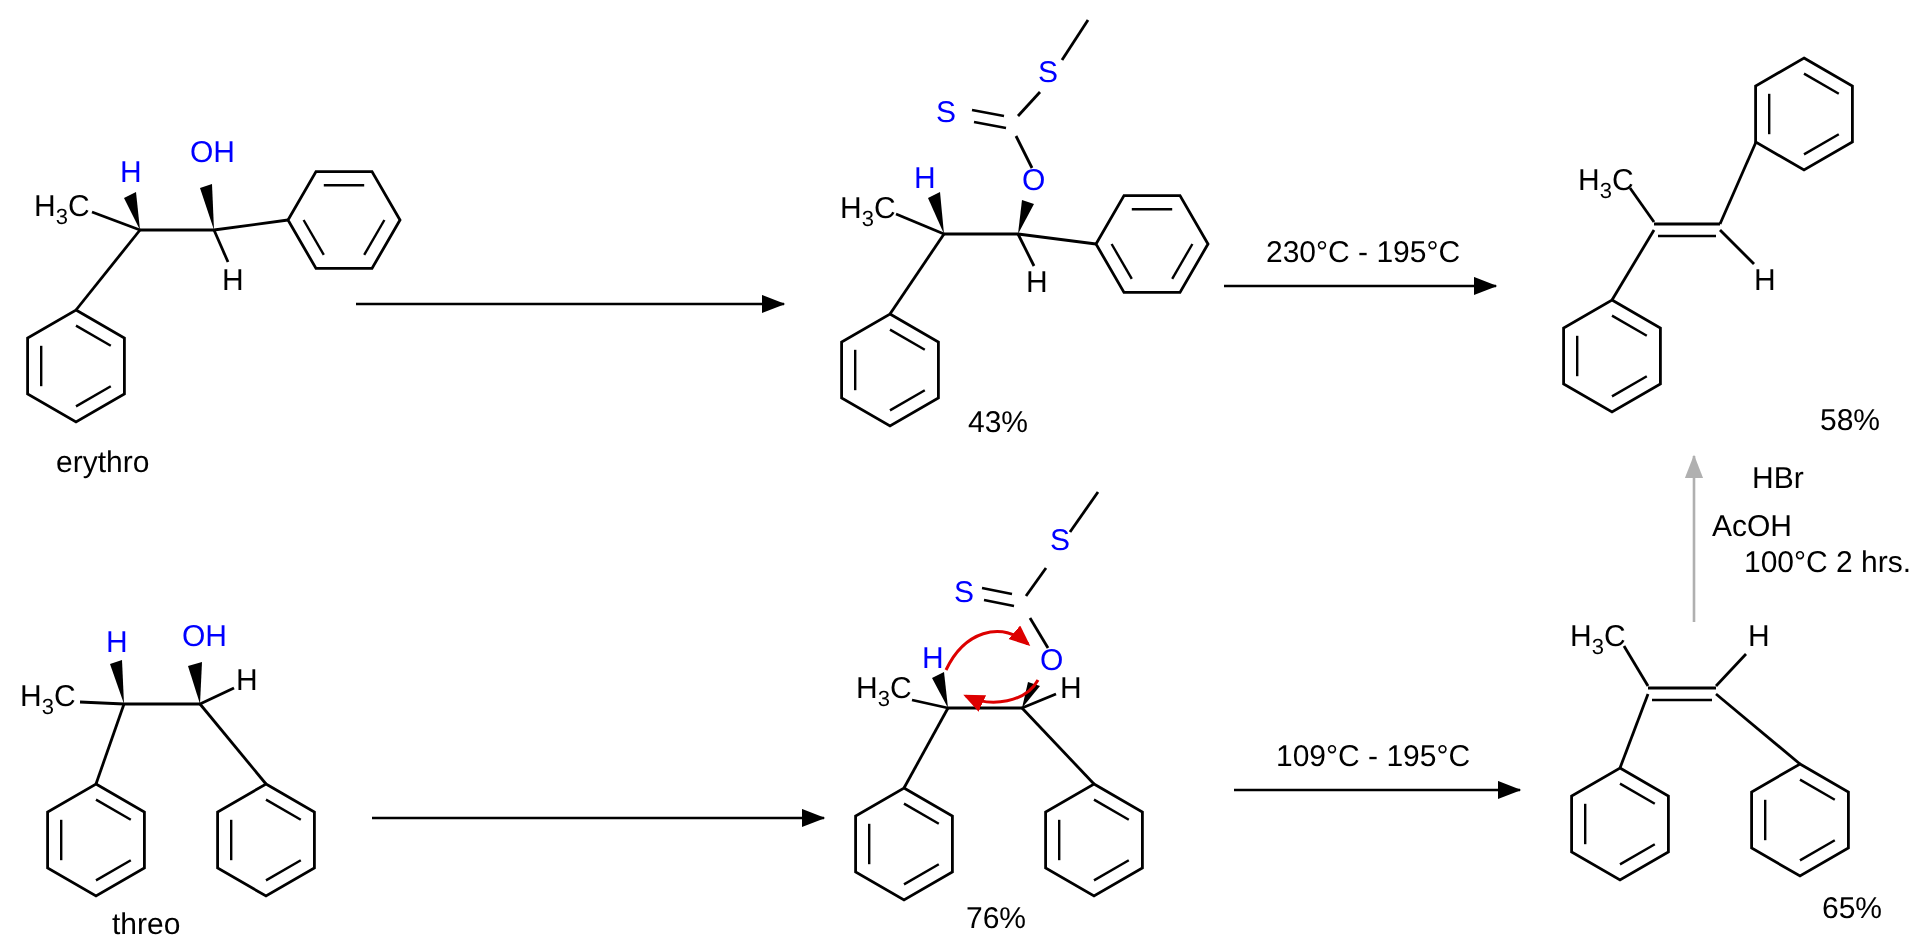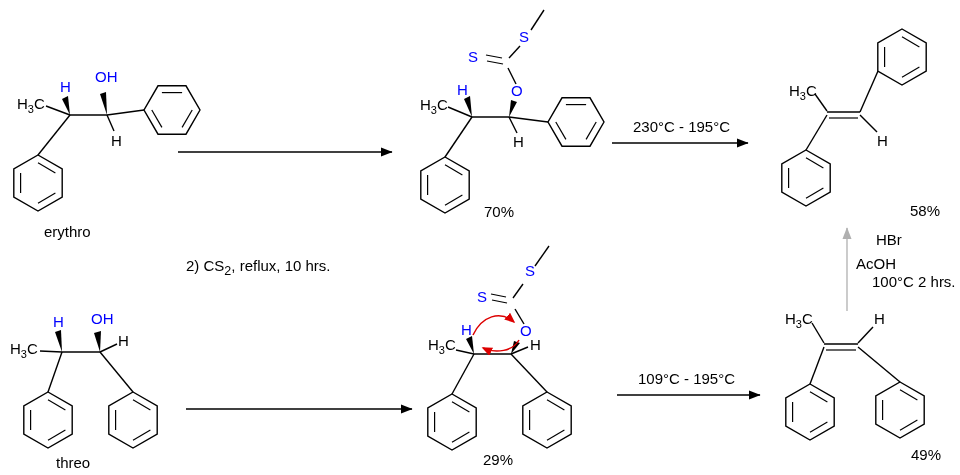--- a/index.html
+++ b/index.html
@@ -140,54 +140,53 @@
     <line class="rxn" x1="186" y1="409" x2="412" y2="409" marker-end="url(#ah)"></line>
     <line class="rxn" x1="612" y1="143" x2="748" y2="143" marker-end="url(#ah)"></line>
     <line class="rxn" x1="617" y1="395" x2="760" y2="395" marker-end="url(#ah)"></line>
     <line class="grayline" x1="847" y1="311" x2="847" y2="228" marker-end="url(#ahg)"></line>
   </svg>
 
   <span class="lbl" style="left:17px;top:96px"><span>H</span><sub>3</sub><span>C</span></span>
   <span class="lbl blue" style="left:60px;top:79px">H</span>
   <span class="lbl blue" style="left:95px;top:69px">OH</span>
   <span class="lbl" style="left:111px;top:133px">H</span>
-  <span class="lbl" style="left:44px;top:224px">erythro</span>
+  <span class="lbl" style="left:28px;top:224px">erythro</span>
 
   <span class="lbl" style="left:10px;top:341px"><span>H</span><sub>3</sub><span>C</span></span>
   <span class="lbl blue" style="left:53px;top:314px">H</span>
   <span class="lbl blue" style="left:91px;top:311px">OH</span>
   <span class="lbl" style="left:118px;top:333px">H</span>
   <span class="lbl" style="left:56px;top:455px">threo</span>
 
-  <span class="cond" style="left:186px;top:258px"><span>2) CS</span><sub>2</sub><span>, reflux, 10 hrs.</span></span>
 
   <span class="lbl" style="left:420px;top:97px"><span>H</span><sub>3</sub><span>C</span></span>
   <span class="lbl blue" style="left:457px;top:82px">H</span>
   <span class="lbl blue" style="left:468px;top:49px">S</span>
   <span class="lbl blue" style="left:519px;top:29px">S</span>
   <span class="lbl blue" style="left:511px;top:83px">O</span>
   <span class="lbl" style="left:513px;top:134px">H</span>
-  <span class="lbl" style="left:484px;top:204px">70%</span>
+  <span class="lbl" style="left:484px;top:204px">43%</span>
 
   <span class="lbl" style="left:428px;top:337px"><span>H</span><sub>3</sub><span>C</span></span>
   <span class="lbl blue" style="left:461px;top:322px">H</span>
   <span class="lbl blue" style="left:477px;top:289px">S</span>
   <span class="lbl blue" style="left:525px;top:263px">S</span>
   <span class="lbl blue" style="left:520px;top:323px">O</span>
   <span class="lbl" style="left:530px;top:337px">H</span>
-  <span class="lbl" style="left:483px;top:452px">29%</span>
+  <span class="lbl" style="left:483px;top:452px">76%</span>
 
   <span class="cond" style="left:633px;top:119px">230°C - 195°C</span>
   <span class="cond" style="left:638px;top:371px">109°C - 195°C</span>
 
   <span class="cond grayt" style="left:876px;top:232px">HBr</span>
   <span class="cond grayt" style="left:856px;top:256px">AcOH</span>
   <span class="cond grayt" style="left:872px;top:274px">100°C 2 hrs.</span>
 
   <span class="lbl" style="left:789px;top:83px"><span>H</span><sub>3</sub><span>C</span></span>
   <span class="lbl" style="left:877px;top:133px">H</span>
   <span class="lbl" style="left:910px;top:203px">58%</span>
 
   <span class="lbl" style="left:785px;top:311px"><span>H</span><sub>3</sub><span>C</span></span>
   <span class="lbl" style="left:874px;top:311px">H</span>
-  <span class="lbl" style="left:911px;top:447px">49%</span>
+  <span class="lbl" style="left:911px;top:447px">65%</span>
 
 </div>
 
 </body></html>

